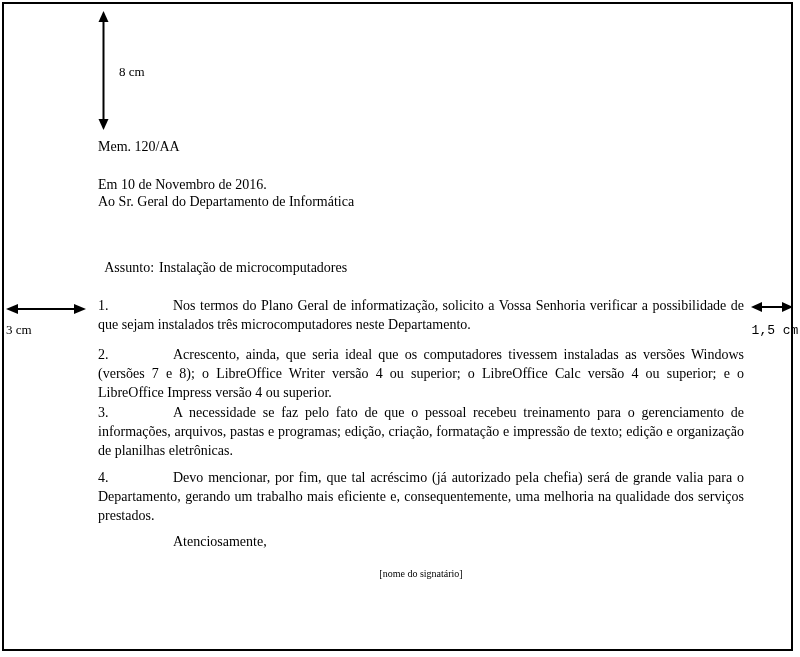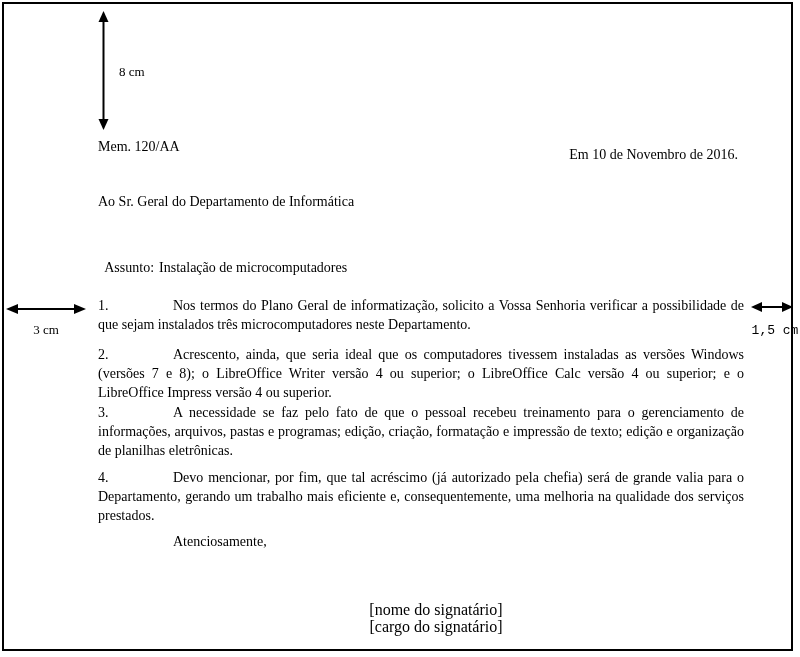--- a/index.html
+++ b/index.html
@@ -23,56 +23,54 @@
     box-sizing: border-box;
   }
   .txt {
     position: absolute;
     font-size: 14px;
     line-height: 17px;
     white-space: pre;
   }
   .date-line {
     left: 98px;
-    top: 146px;
+    top: 176px;
     width: 640px;
-    text-align: right;
   }
   .subject-label { margin-right: 5px; }
   .subject-value { font-weight: normal; }
   .para {
     position: absolute;
     left: 98px;
     width: 646px;
     font-size: 14px;
     line-height: 19px;
     text-align: justify;
   }
   .para .num {
     display: inline-block;
     width: 75px;
   }
   .sig-block {
     position: absolute;
-    left: 113px;
+    left: 98px;
     top: 566px;
     width: 646px;
     text-align: center;
-    font-size: 16px;
+    font-size: 10px;
     line-height: 16.5px;
-    margin-top: 36px;
   }
   .lbl {
     position: absolute;
     font-size: 13px;
     white-space: pre;
   }
   .arrow-svg { position: absolute; }
   .lbl-5cm { left: 119px; top: 64px; }
-  .lbl-3cm { left: 6px; top: 322px; width: 80px; text-align: center; }
+  .lbl-3cm { left: 6px; top: 322px; width: 80px; }
   .lbl-15cm { left: 750px; top: 323px; width: 50px; text-align: center; font-family: Liberation Mono, monospace; }
 </style>
 </head>
 <body>
 
 <div class="frame"></div>
 
 <svg class="arrow-svg" style="left:96px; top:11px;" width="15" height="119">
   <line x1="7.5" y1="8" x2="7.5" y2="111" stroke="#000" stroke-width="2"></line>
   <polygon points="7.5,0 2.5,11 12.5,11" fill="#000"></polygon>
@@ -117,14 +115,13 @@
 </div>
 
 <div class="para" style="top:468px;">
   <span class="num">4.</span><span>Devo mencionar, por fim, que tal acréscimo (já autorizado pela chefia) será de grande valia para o Departamento, gerando um trabalho mais eficiente e, consequentemente, uma melhoria na qualidade dos serviços prestados.</span>
 </div>
 
 <div class="txt" style="left:173px; top:533px;">Atenciosamente,</div>
 
 <div class="sig-block">
   <div>[nome do signatário]</div>
-  <div>[cargo do signatário]</div>
 </div>
 
 </body></html>

